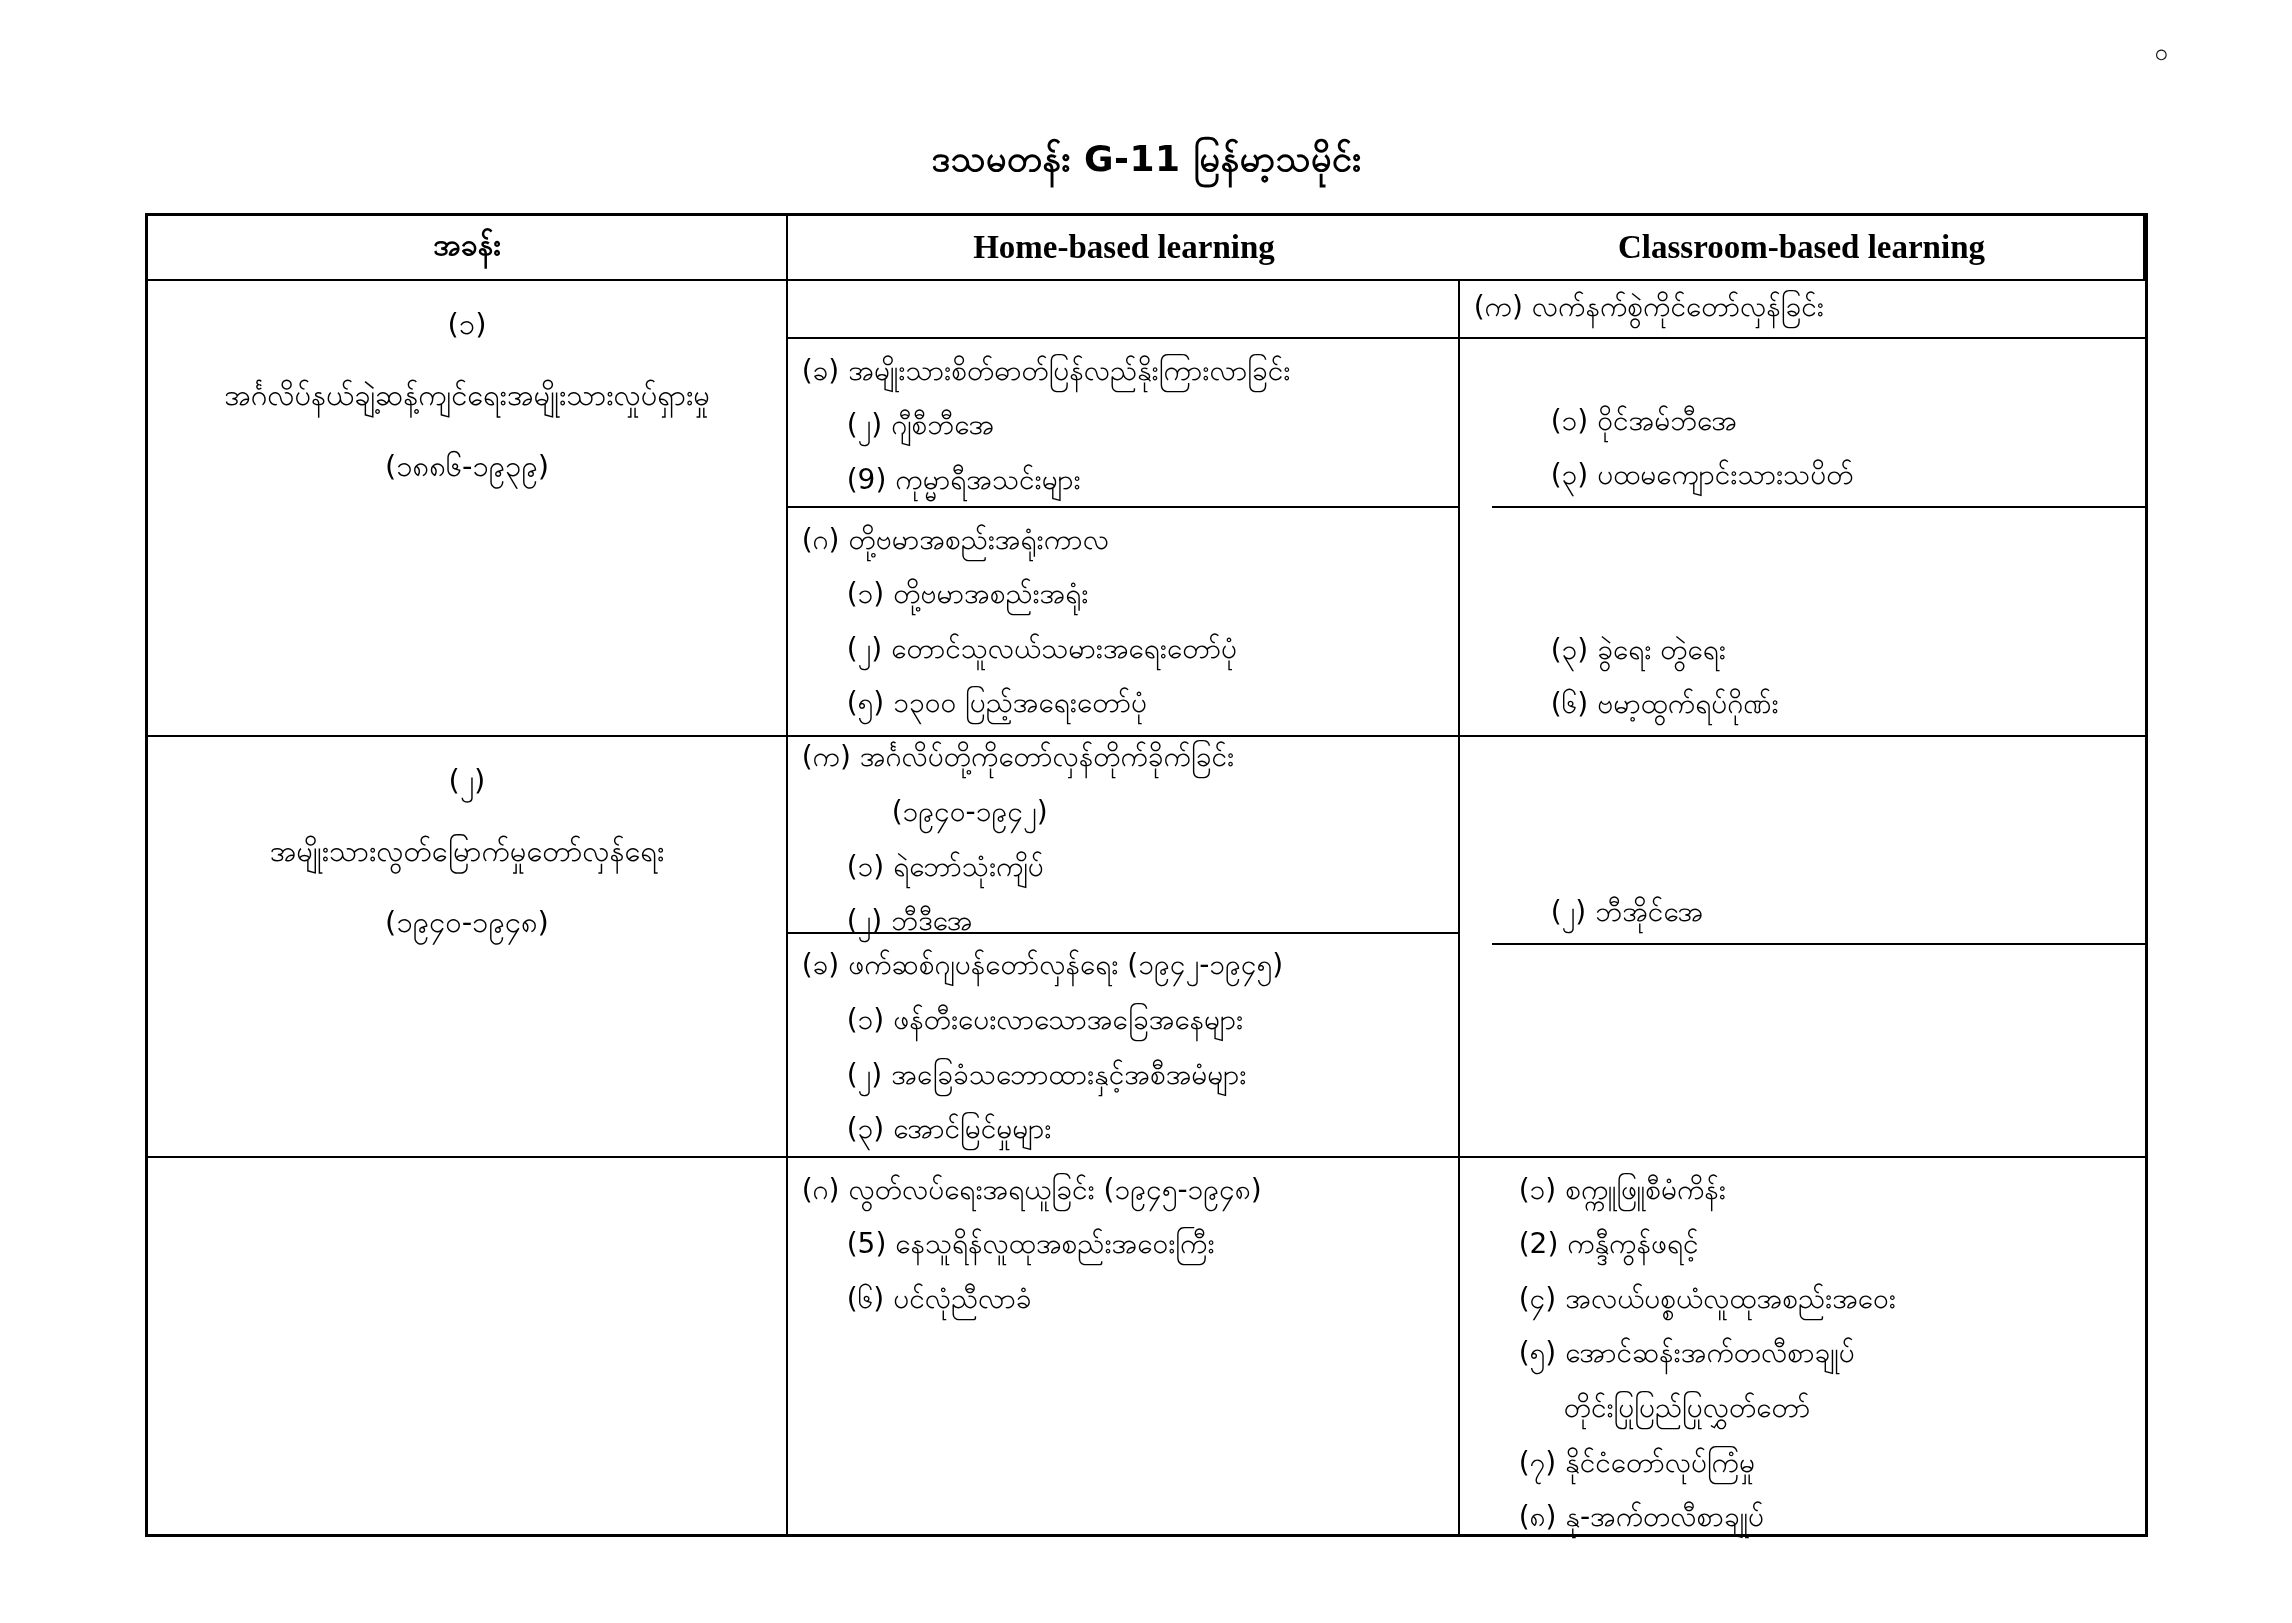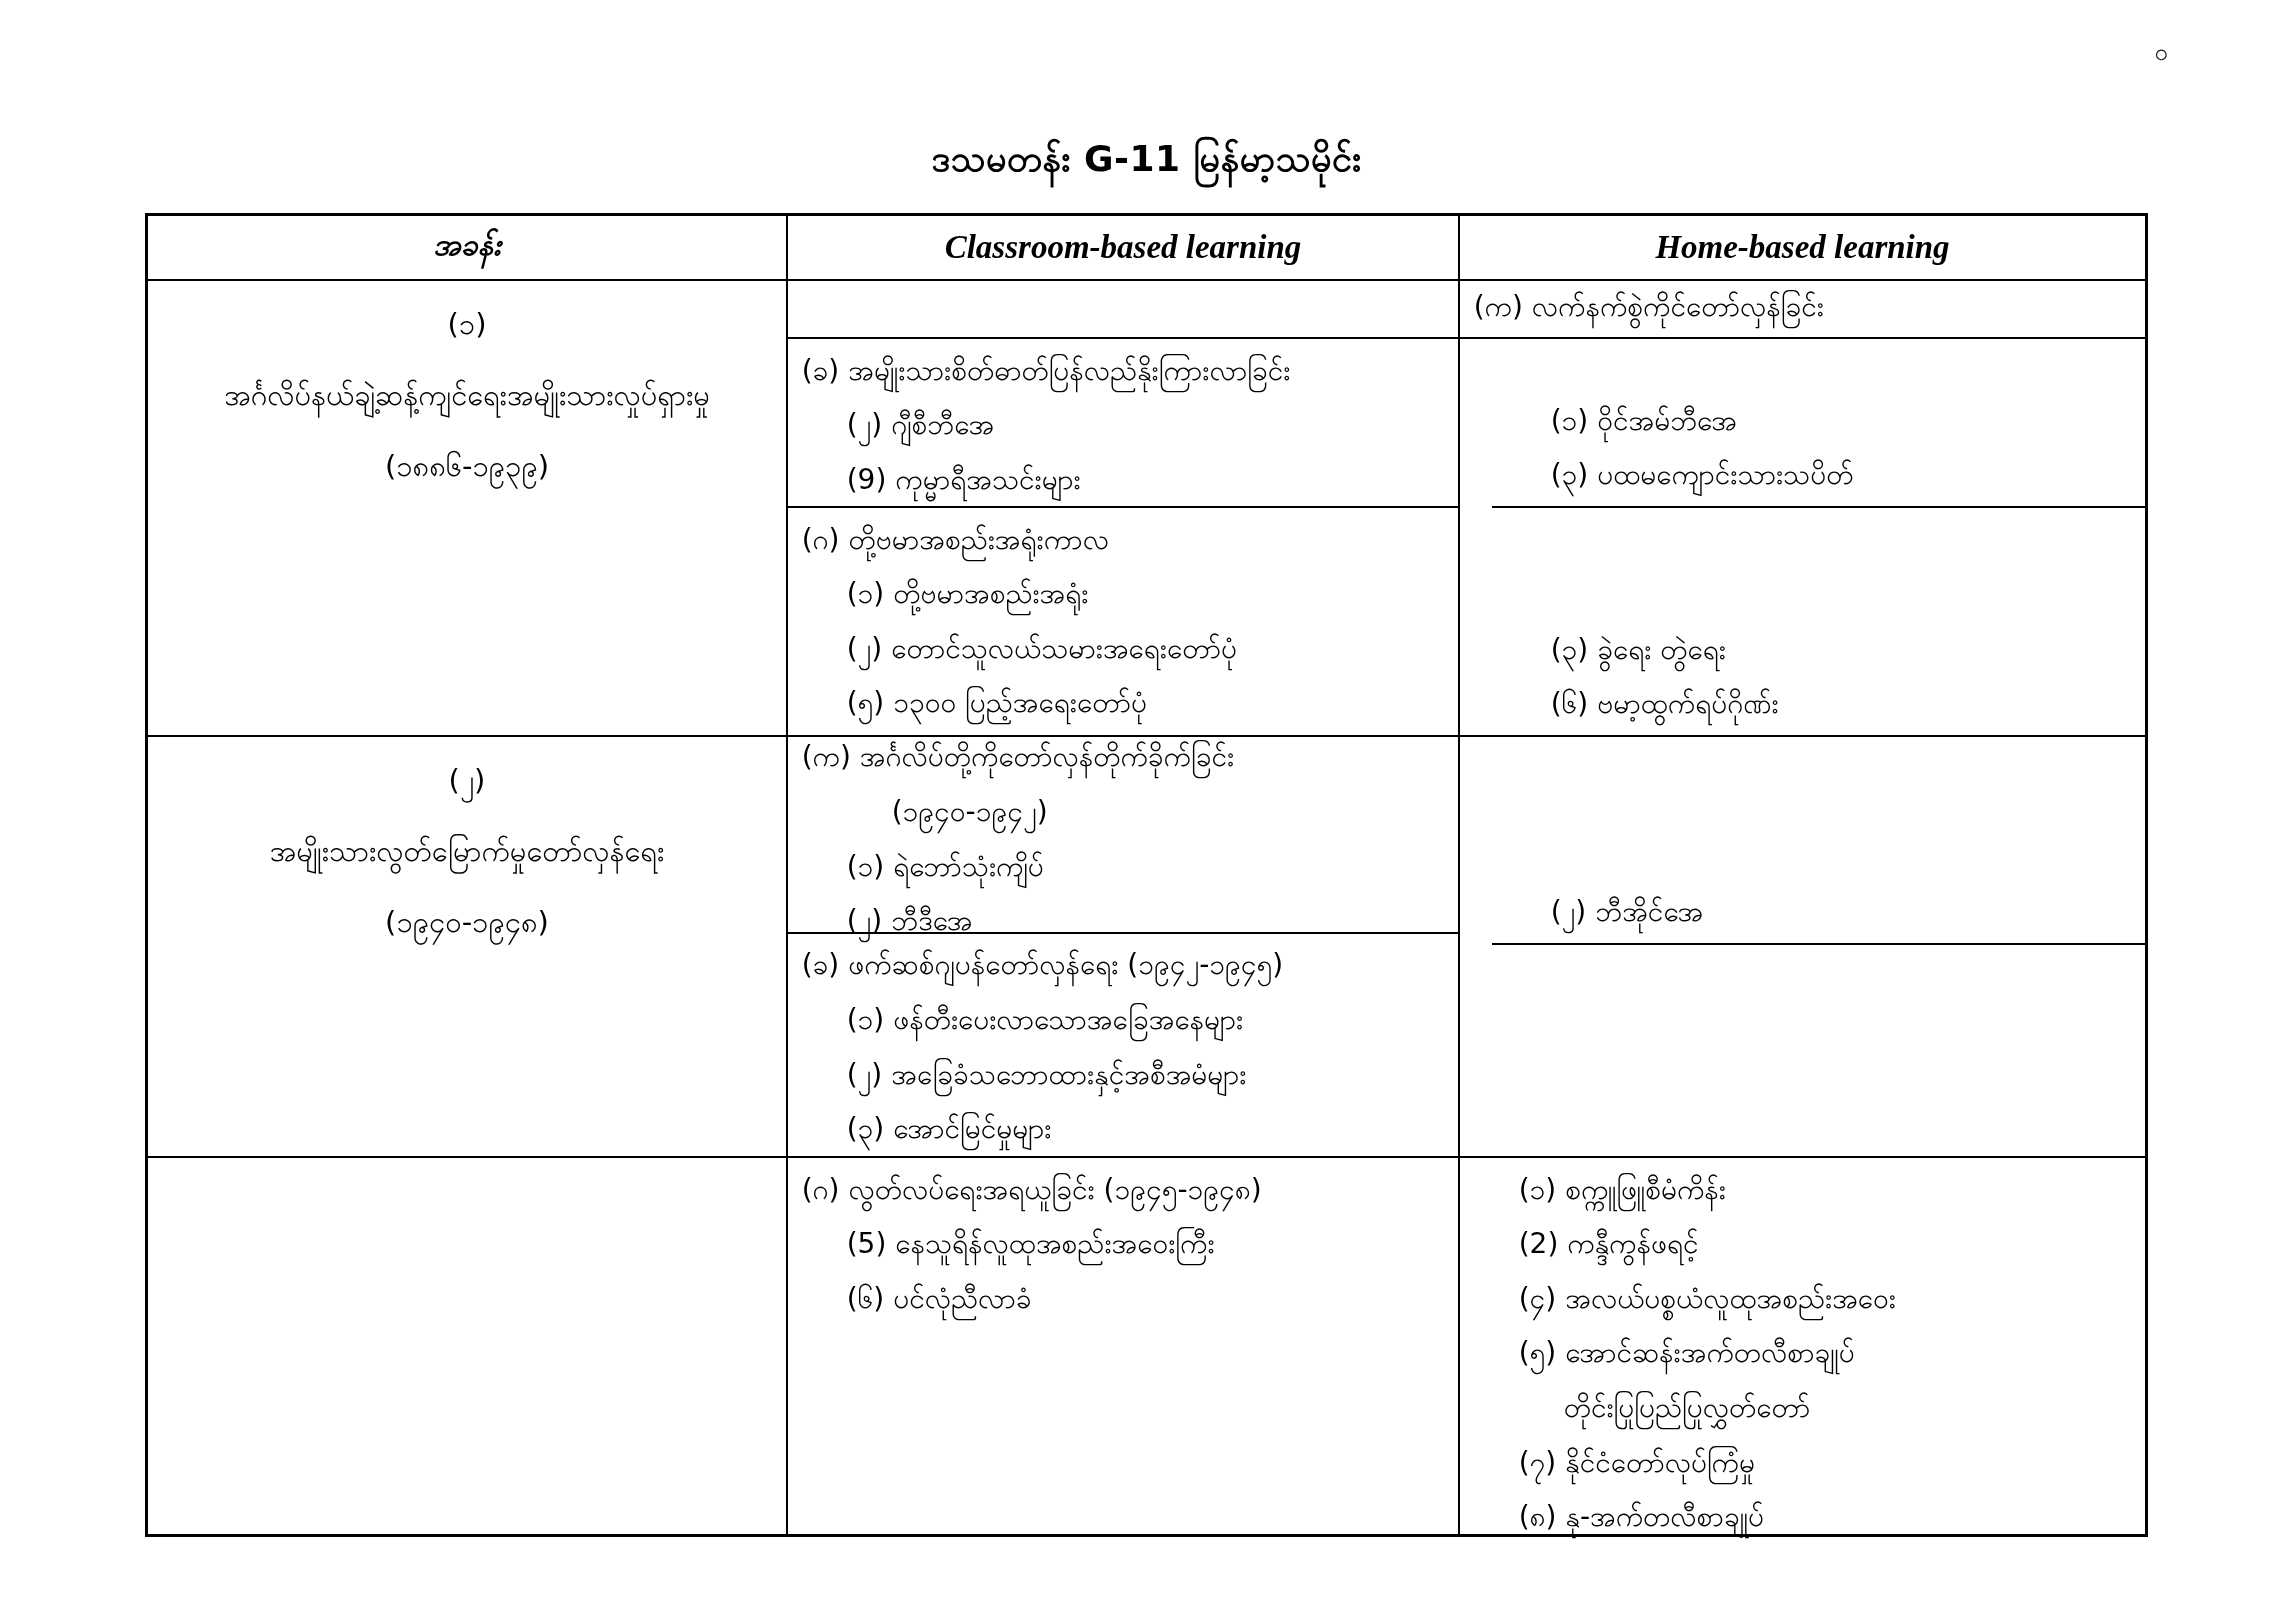--- a/index.html
+++ b/index.html
@@ -28,21 +28,20 @@
     display:grid;
     grid-template-columns:640px 672px 1fr;
     grid-template-rows:65px 456px 421px 1fr;
   }
   .cell { box-sizing:border-box; min-width:0; min-height:0; }
   .br { border-right:2.9px solid #000; }
   .bb { border-bottom:2.9px solid #000; }
   .head {
     display:flex; align-items:center; justify-content:center;
     font-weight:bold;
-    font-style:italic;
   }
   .head-my { font-size:30px; }
   .head-en { font-family:"Liberation Serif", serif; font-size:33px; }
   .chapter {
     display:flex; flex-direction:column; align-items:center;
     text-align:center; padding:25.5px 13.7px 0 13.7px; gap:36px;
     font-size:29px;
   }
   .chapter .ln { line-height:35px; }
   .stack { display:flex; flex-direction:column;justify-content:flex-end; }
@@ -68,22 +67,22 @@
 
 <div class="page">
 
   <div class="corner-mark">၀</div>
 
   <div class="doc-title">ဒသမတန်း G-11 မြန်မာ့သမိုင်း</div>
 
   <div class="table">
 
     <div class="cell head head-my br bb">အခန်း</div>
+    <div class="cell head head-en bb">Home-based learning</div>
     <div class="cell head head-en br bb">Classroom-based learning</div>
-    <div class="cell head head-en bb">Home-based learning</div>
 
     <div class="cell chapter br bb">
       <div class="ln">(၁)</div>
       <div class="ln">အင်္ဂလိပ်နယ်ချဲ့ဆန့်ကျင်ရေးအမျိုးသားလှုပ်ရှားမှု</div>
       <div class="ln">(၁၈၈၆-၁၉၃၉)</div>
     </div>
 
     <div class="cell stack br bb">
       <div class="sub h60"></div>
       <div class="sub h172 list">

